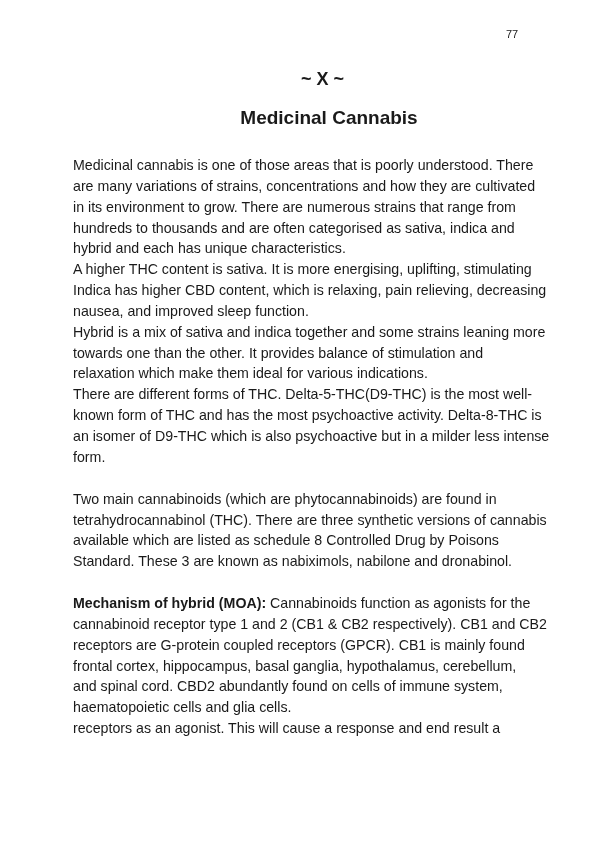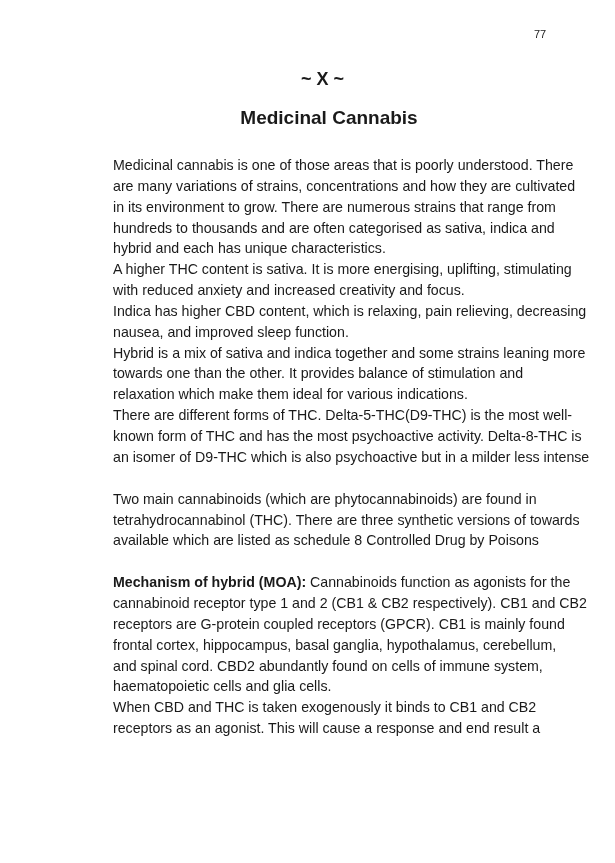--- a/index.html
+++ b/index.html
@@ -1,64 +1,64 @@
 <!DOCTYPE html>
 <html><head>
 <meta charset="utf-8">
 <style>
   html, body { margin: 0; padding: 0; background: #ffffff; }
   body { width: 615px; height: 863px; position: relative; overflow: hidden;
          font-family: "Liberation Sans", sans-serif; color: #1a1a1a; }
-  .page-number { position: absolute; top: 28px; left: 534px; font-size: 11px; color: #222; }
+  .page-number { position: absolute; top: 28px; left: 506px; font-size: 11px; color: #222; }
   .chapter-mark { position: absolute; top: 69px; left: 0; width: 645px; text-align: center;
                   font-size: 18px; font-weight: bold; letter-spacing: 0px; }
   .chapter-title { position: absolute; top: 107px; left: 0; width: 658px; text-align: center;
                    font-size: 19px; font-weight: bold; }
-  .body-text { position: absolute; left: 73px; top: 155px; width: 480px; font-size: 14.2px; margin-left: 40px; }
+  .body-text { position: absolute; left: 73px; top: 155px; width: 480px; font-size: 14.2px; }
   .line { height: 20.85px; line-height: 20.85px; white-space: nowrap; }
   .gap { height: 21px; }
   .bold { font-weight: bold; }
 </style>
 </head>
 <body>
 
 <div>
   <div class="page-number">77</div>
   <div class="chapter-mark">~ X ~</div>
   <div class="chapter-title">Medicinal Cannabis</div>
 
   <div class="body-text">
     <div>
       <div class="line">Medicinal cannabis is one of those areas that is poorly understood. There</div>
       <div class="line">are many variations of strains, concentrations and how they are cultivated</div>
       <div class="line">in its environment to grow. There are numerous strains that range from</div>
       <div class="line">hundreds to thousands and are often categorised as sativa, indica and</div>
       <div class="line">hybrid and each has unique characteristics.</div>
       <div class="line">A higher THC content is sativa. It is more energising, uplifting, stimulating</div>
-      <div class="line">with reduced anxiety and increased creativity and focus.</div>
       <div class="line">Indica has higher CBD content, which is relaxing, pain relieving, decreasing</div>
       <div class="line">nausea, and improved sleep function.</div>
       <div class="line">Hybrid is a mix of sativa and indica together and some strains leaning more</div>
       <div class="line">towards one than the other. It provides balance of stimulation and</div>
       <div class="line">relaxation which make them ideal for various indications.</div>
       <div class="line">There are different forms of THC. Delta-5-THC(D9-THC) is the most well-</div>
       <div class="line">known form of THC and has the most psychoactive activity. Delta-8-THC is</div>
       <div class="line">an isomer of D9-THC which is also psychoactive but in a milder less intense</div>
+      <div class="line">form.</div>
     </div>
     <div class="gap"></div>
     <div>
       <div class="line">Two main cannabinoids (which are phytocannabinoids) are found in</div>
-      <div class="line">tetrahydrocannabinol (THC). There are three synthetic versions of towards</div>
+      <div class="line">tetrahydrocannabinol (THC). There are three synthetic versions of cannabis</div>
       <div class="line">available which are listed as schedule 8 Controlled Drug by Poisons</div>
+      <div class="line">Standard. These 3 are known as nabiximols, nabilone and dronabinol.</div>
     </div>
     <div class="gap"></div>
     <div>
       <div class="line"><span class="bold">Mechanism of hybrid (MOA):</span><span> Cannabinoids function as agonists for the</span></div>
       <div class="line">cannabinoid receptor type 1 and 2 (CB1 &amp; CB2 respectively). CB1 and CB2</div>
       <div class="line">receptors are G-protein coupled receptors (GPCR). CB1 is mainly found</div>
       <div class="line">frontal cortex, hippocampus, basal ganglia, hypothalamus, cerebellum,</div>
       <div class="line">and spinal cord. CBD2 abundantly found on cells of immune system,</div>
       <div class="line">haematopoietic cells and glia cells.</div>
-      <div class="line">When CBD and THC is taken exogenously it binds to CB1 and CB2</div>
       <div class="line">receptors as an agonist. This will cause a response and end result a</div>
     </div>
   </div>
 </div>
 
 </body></html>

